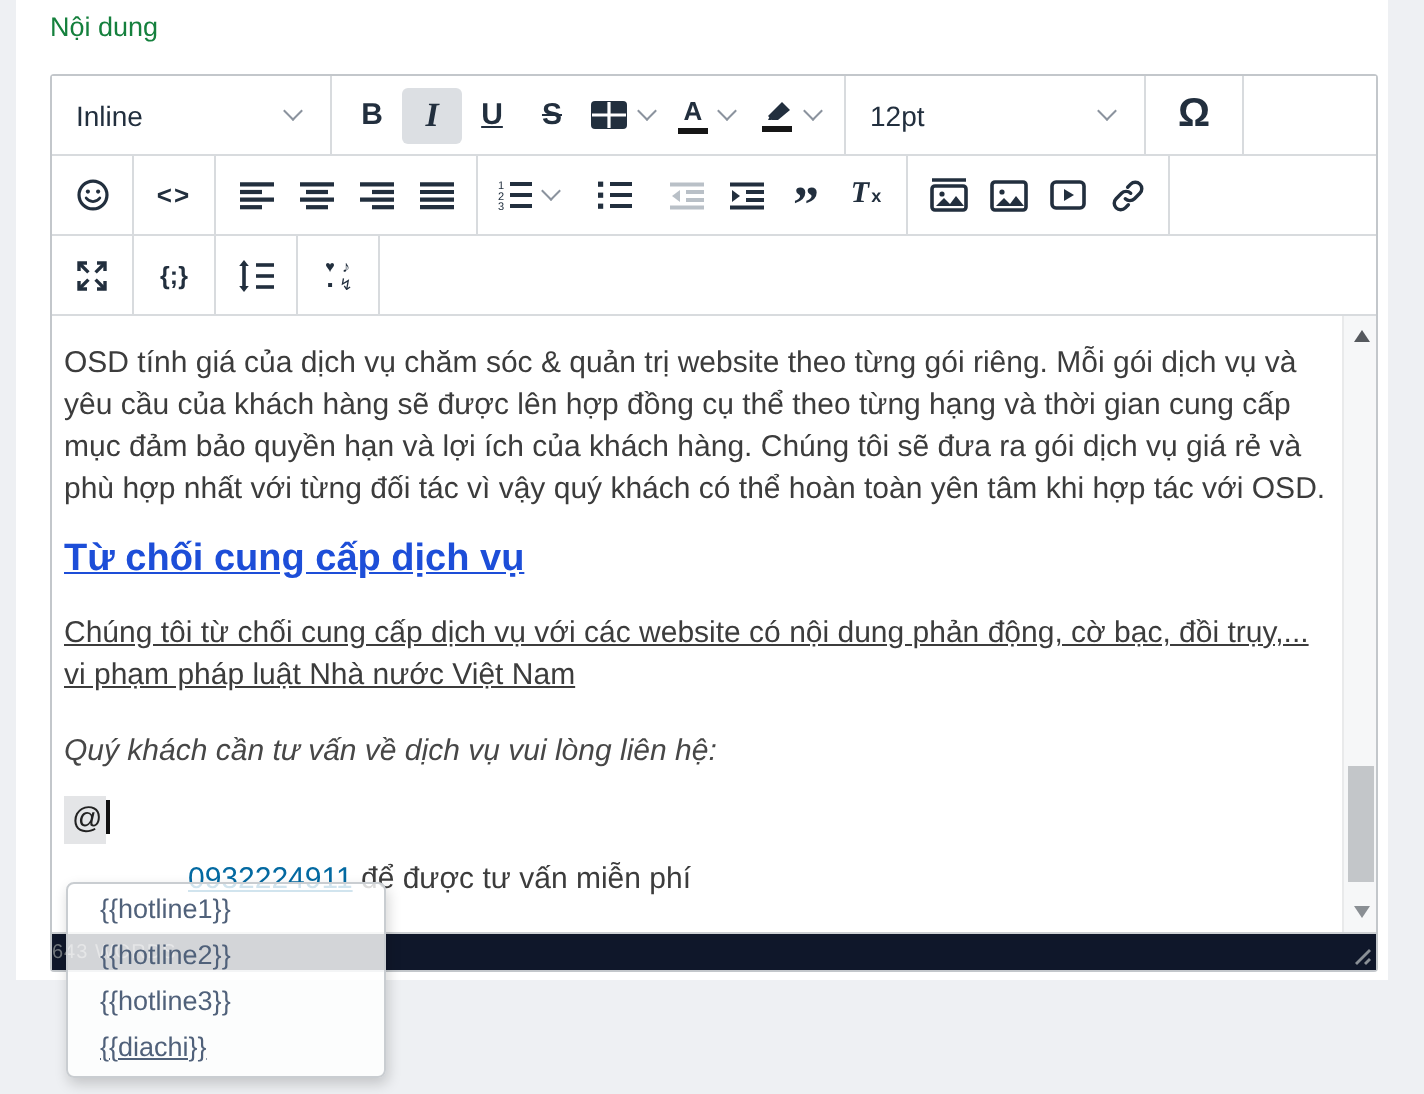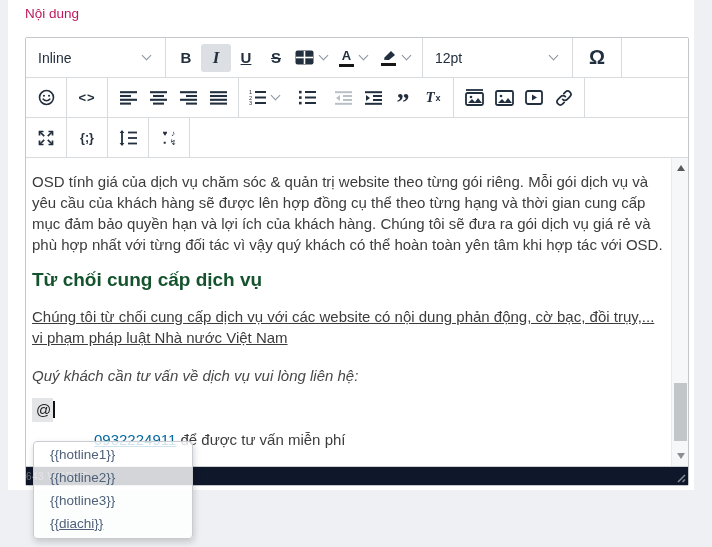--- a/index.html
+++ b/index.html
@@ -1,21 +1,21 @@
 <!DOCTYPE html>
 <html><head>
 <meta charset="utf-8">
 <style>
   * { margin:0; padding:0; box-sizing:border-box; }
   html,body { width:712px; height:547px; overflow:hidden;
     font-family:"Liberation Sans", sans-serif; background:#eef0f3; }
   .stage { position:relative; width:712px; height:547px; }
   .card { position:absolute; left:8px; top:0; width:686px; height:490px; background:#fff; }
 
-  .field-label { position:absolute; left:25px; top:6px; font-size:13.5px; color:#be185d; }
+  .field-label { position:absolute; left:25px; top:6px; font-size:13.5px; color:#15803d; }
 
   
   .editor { position:absolute; left:25px; top:37px; width:664px; height:449px;
     background:#fff; border:1px solid #c3c7cb; border-radius:2px; display:flex; flex-direction:column; }
 
   .tb-row { display:flex; align-items:stretch; height:40px; border-bottom:1px solid #d8dbde; background:#fff; }
   .tb-row:last-of-type { border-bottom:1px solid #85898d; }
   .cell { display:flex; align-items:center; padding:0 5px; border-right:1px solid #d8dbde; }
   .cell.fill { flex:1; border-right:none; }
   .btn { display:flex; align-items:center; justify-content:center; height:28px; min-width:30px;
@@ -41,21 +41,21 @@
   .tx-t { font-family:"Liberation Serif", serif; font-style:italic; font-weight:700; font-size:15px; }
   .tx-x { font-size:9px; font-weight:700; margin:4px 0 0 1px; }
   .mini-grid { display:grid; grid-template-columns:8px 8px; grid-template-rows:9px 9px; font-size:8px;
     line-height:9px; text-align:center; color:#222f3e; }
   svg.ic { display:block; }
 
   
   .content { position:relative; flex:1; overflow:hidden; background:#fff; cursor:text; }
   .doc { position:absolute; left:6px; top:0; width:632px; color:#3c3c3c; font-size:15px; line-height:21px; }
   .doc .p1 { margin-top:13px; }
-  .doc h3 { margin-top:14px; font-size:19px; line-height:22px; color:#14532d; font-weight:700; }
+  .doc h3 { margin-top:14px; font-size:19px; line-height:22px; color:#1d4ed8; font-weight:700;text-decoration:underline; }
   .doc .p2 { margin-top:15px;text-decoration:underline; }
   .doc .p3 { margin-top:17px; font-style:italic; color:#474747; }
   .doc .p4 { margin-top:12px; height:24px; }
   .at-token { display:inline-block; background:#e4e5e7; padding:1px 2px 2px 4px; font-size:15px; color:#222; }
   .caret { display:inline-block; width:1.5px; height:17px; background:#111; vertical-align:-3px; }
   .doc .p5 { margin-top:7px; white-space:nowrap; }
   .phone-link { margin-left:62px; color:#0369a1; text-decoration:underline; }
 
   
   .sb { position:absolute; top:0; right:0; width:17px; height:100%; background:#f6f7f8; border-left:1px solid #e9eaeb; }

